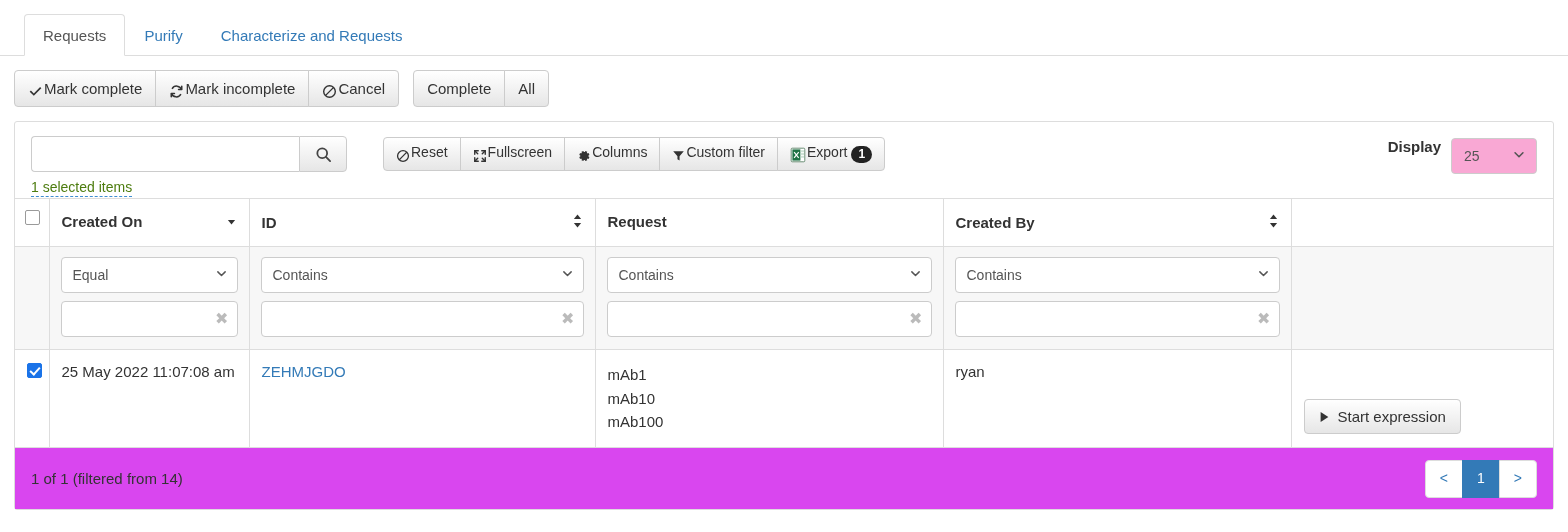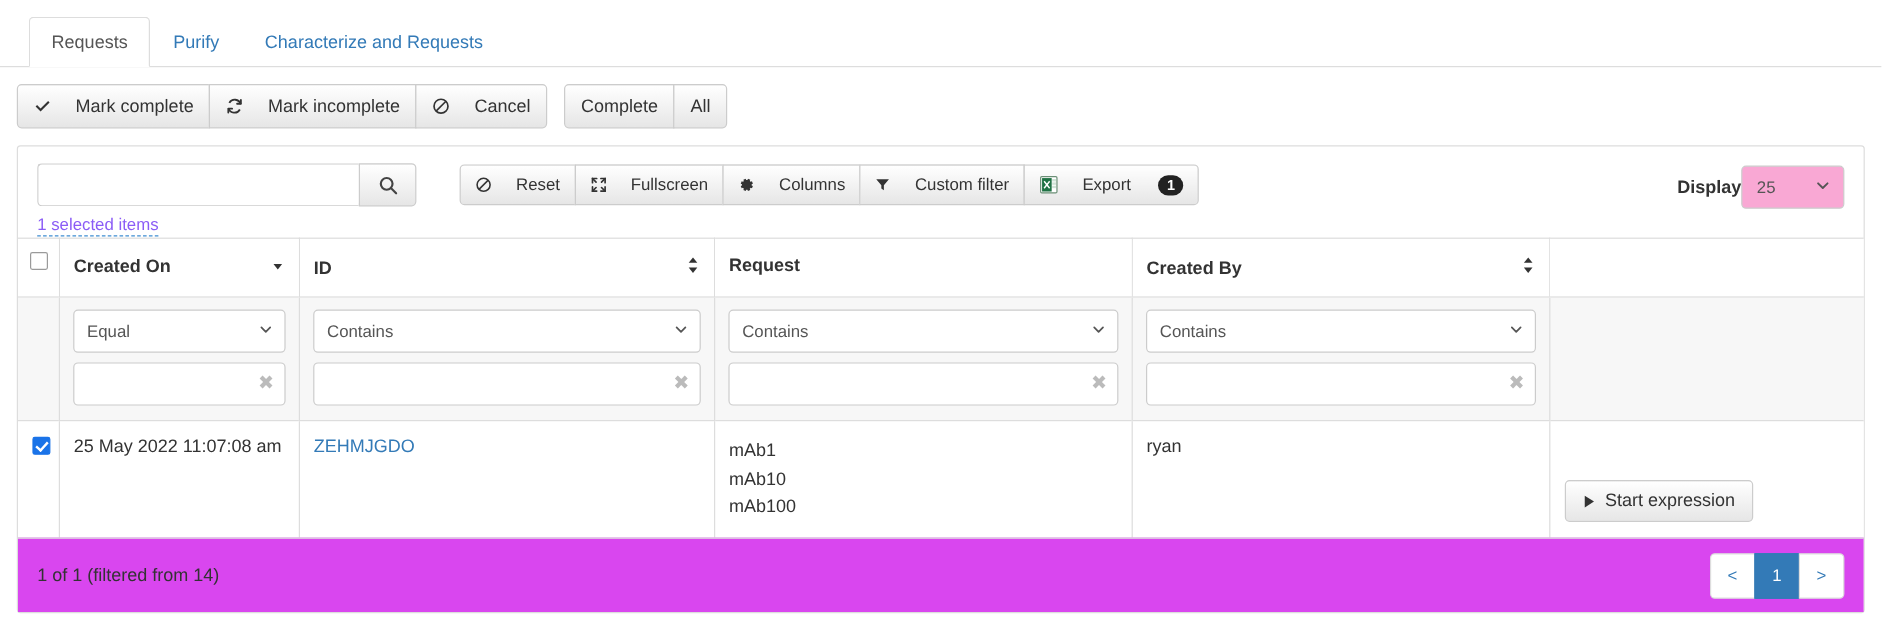--- a/index.html
+++ b/index.html
@@ -50,22 +50,22 @@
   .btn {
     background: linear-gradient(to bottom, #ffffff 0%, #e6e6e6 100%);
     background-color: #f2f2f2;
     border: 1px solid #cccccc;
     color: #333333;
     font-size: 15px;
     line-height: 1.42;
     padding: 7px 13px;
     cursor: pointer;
     display: inline-flex;
-    align-items: center;
-    gap: 20px;
+    align-items: flex-end;
+    gap: 1px;
     white-space: nowrap;
     font-family: inherit;
   }
   .btn-group .btn + .btn { margin-left: -1px; }
   .btn-group .btn:first-child { border-radius: 4px 0 0 4px; }
   .btn-group .btn:last-child { border-radius: 0 4px 4px 0; }
   .btn-group .btn:only-child { border-radius: 4px; }
   .btn.active {
     background: #d4d4d4;
     background-image: none;
@@ -115,21 +115,21 @@
     border-radius: 0 4px 4px 0;
     background: linear-gradient(to bottom, #ffffff 0%, #e6e6e6 100%);
     background-color: #f0f0f0;
     display: flex; align-items: center; justify-content: center;
     cursor: pointer;
     color: #444;
   }
   .selected-items {
     margin-top: 7px;
     font-size: 14px;
-    color: #8b5cf6;
+    color: #4d7c0f;
     border-bottom: 1px dashed #3f8dd1;
     align-self: flex-start;
     cursor: pointer;
     padding-bottom: 1px;
   }
 
   .tools {
     display: flex;
     margin-left: 36px;
     margin-top: 1px;
@@ -149,21 +149,21 @@
     line-height: 1.1;
     margin-left: 3px;
     display: inline-block;
     min-width: 18px;
     text-align: center;
   }
 
   .display-wrap {
     margin-left: auto;
     display: flex;
-    align-items: center;
+    gap: 10px;
     margin-top: 2px;
   }
   .display-label { font-weight: bold; font-size: 15px; color: #333; }
   .select-box {
     position: relative;
     display: inline-flex;
     align-items: center;
     border: 1px solid #cccccc;
     border-radius: 4px;
     background: #f9a8d4;

